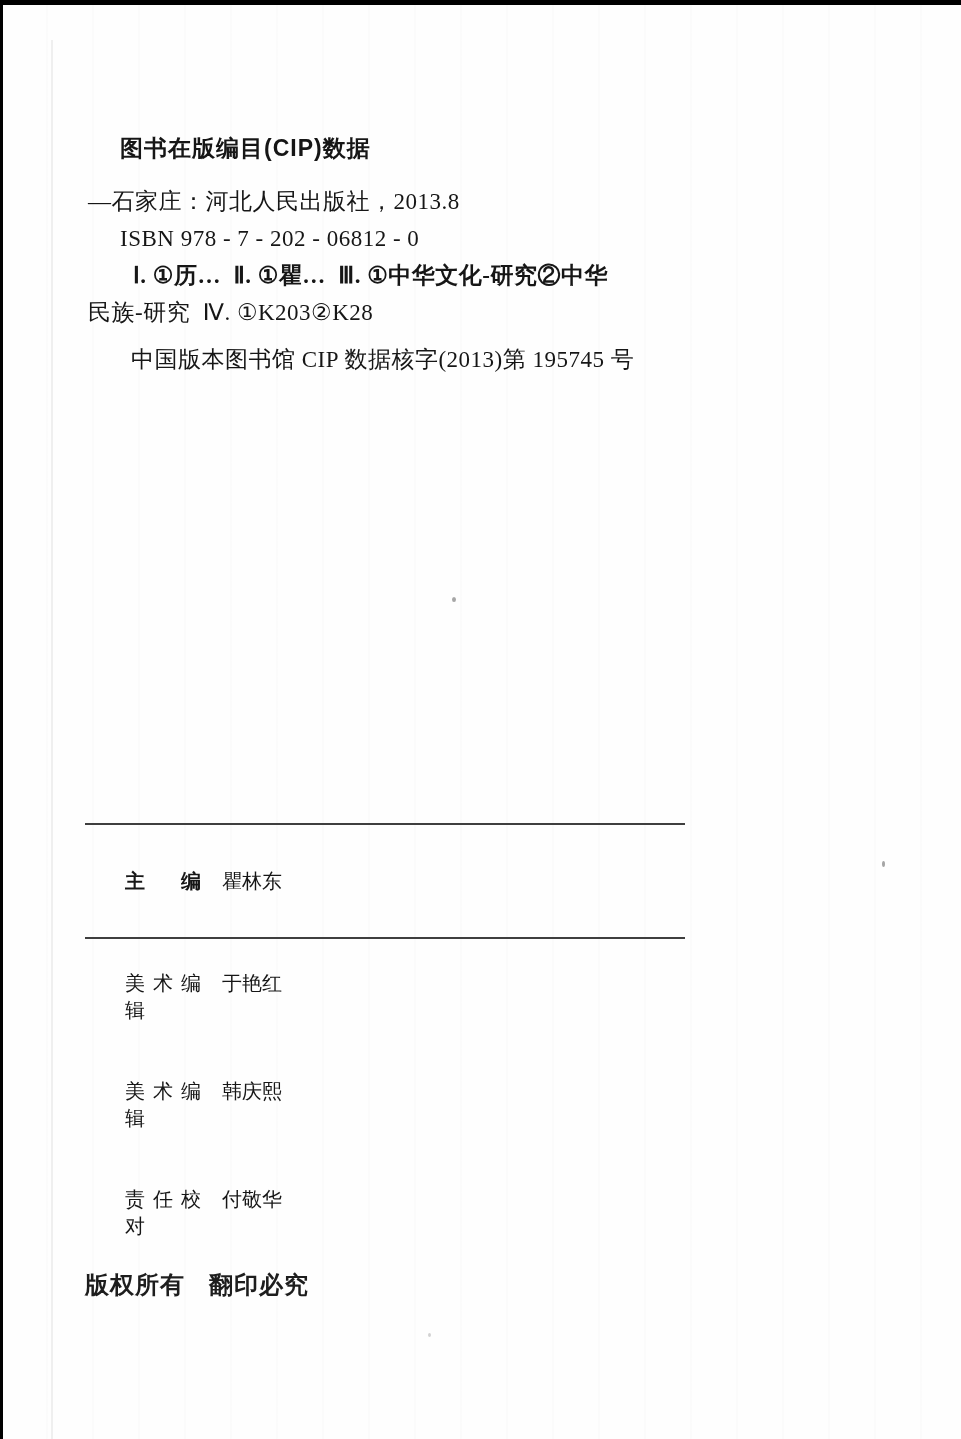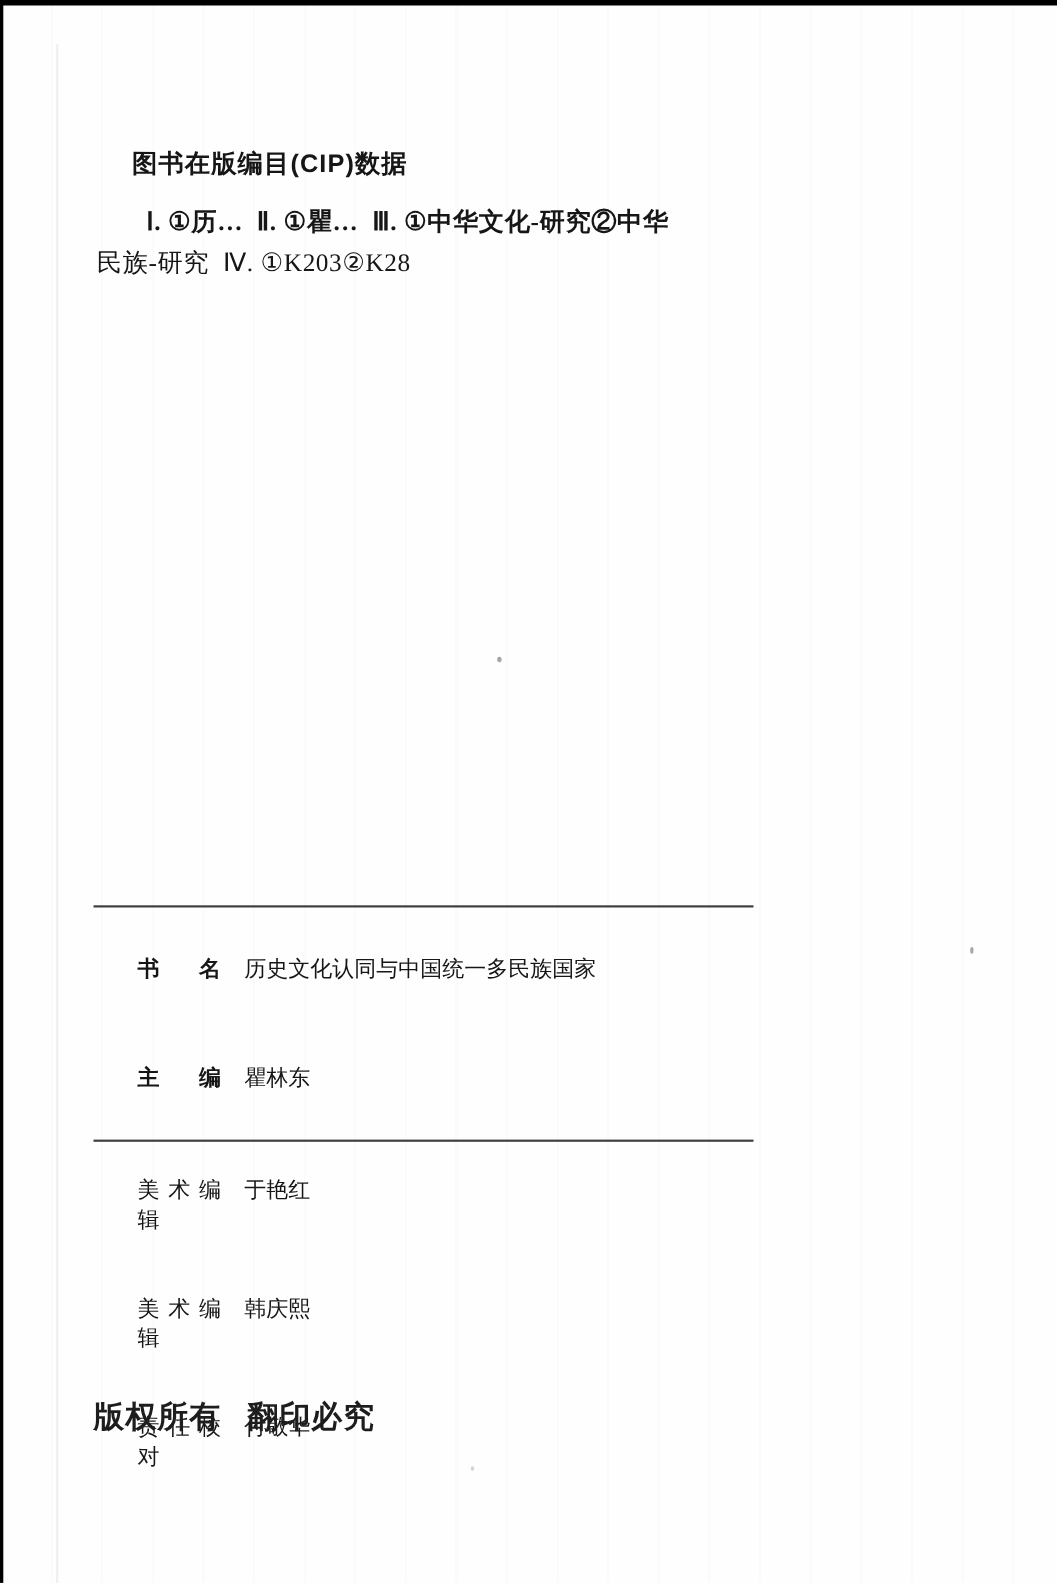--- a/index.html
+++ b/index.html
@@ -96,50 +96,50 @@
     font-weight: 700;
   }
   .val { margin-left: 21px; }
 
   
   .copyright-notice {
     position: absolute;
     left: 85px; top: 1269px;
     font-family: Liberation Serif, serif;
     font-weight: 700;
-    font-size: 28px;
+    font-size: 24px;
     letter-spacing: 1px;
     color: #1d1d1d;
   }
   .copyright-notice .word2 { margin-left: 24px; }
 </style>
 </head>
 <body>
 
 <div class="page">
 
   <div class="top-edge"></div>
   <div class="left-edge"></div>
   <div class="scan-line"></div>
   <div class="speck speck-1"></div>
   <div class="speck speck-2"></div>
   <div class="speck speck-3"></div>
 
   <div class="cip-block">
     <div class="cip-heading">图书在版编目(CIP)数据</div>
+    <div class="cip-line">—石家庄：河北人民出版社，2013.8</div>
+    <div class="cip-line indent-32">ISBN 978 - 7 - 202 - 06812 - 0</div>
     <div class="cip-line indent-45">Ⅰ. ①历…  Ⅱ. ①瞿…  Ⅲ. ①中华文化-研究②中华</div>
     <div class="cip-line">民族-研究  Ⅳ. ①K203②K28</div>
+    <div class="cip-line indent-43 cip-record">中国版本图书馆 CIP 数据核字(2013)第 195745 号</div>
   </div>
 
   <div class="colophon">
 
     <div class="sec sec-1">
-      <div class="row">
-        <span class="lbl lbl-bold">书名</span><span class="val">历史文化认同与中国统一多民族国家</span>
-      </div>
       <div class="row">
         <span class="lbl lbl-bold">主编</span><span class="val">瞿林东</span>
       </div>
     </div>
 
     <div class="sec sec-2">
       <div class="row">
         <span class="lbl">美术编辑</span><span class="val">于艳红</span>
       </div>
       <div class="row">

